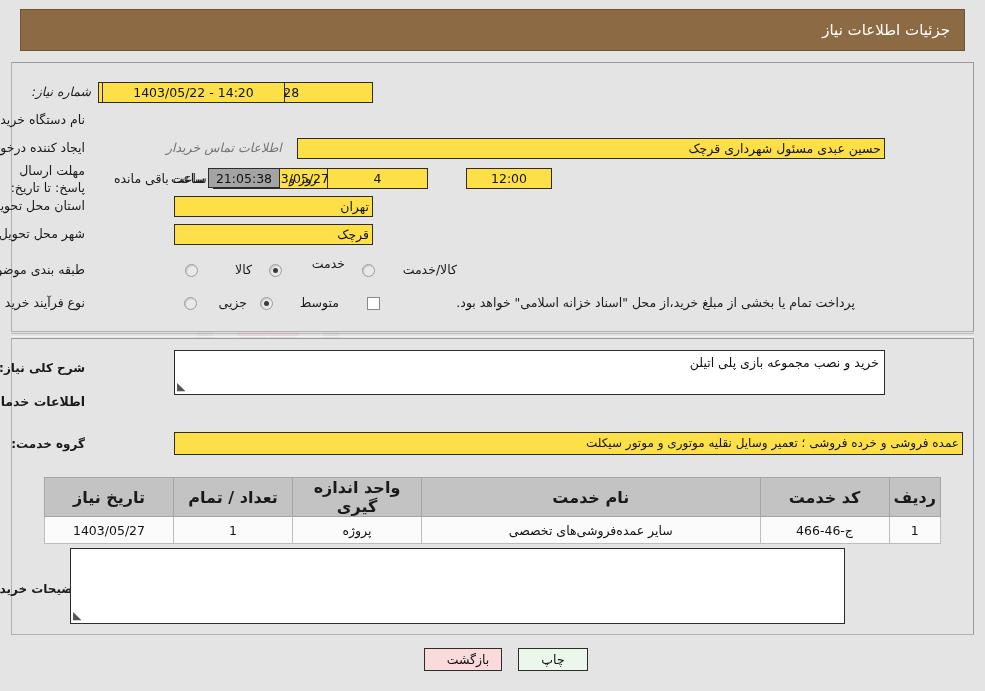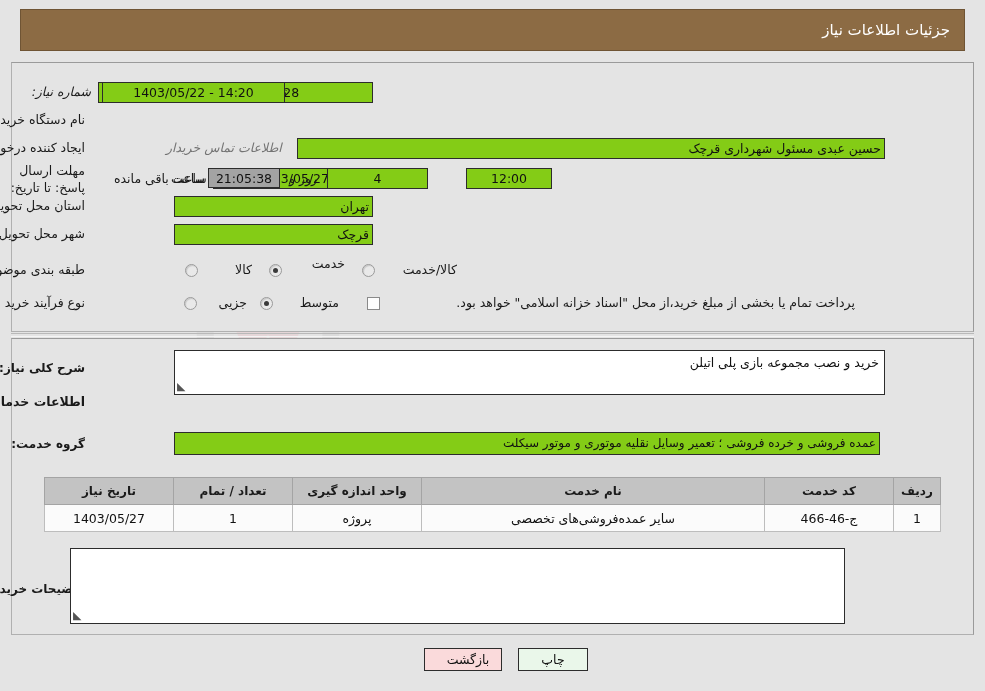--- a/index.html
+++ b/index.html
@@ -69,21 +69,21 @@
     color: #1a1a1a;
     white-space: nowrap;
     z-index: 12;
   }
   .lbl.bold { font-weight: bold; font-size: 12px; }
   .lbl.link { color: #737373; font-style: italic; }
 
   
   .box {
     position: absolute;
-    background: #84cc16;
+    background: #fde047;
     border: 1px solid #2c2c2c;
     box-sizing: border-box;
     font-size: 12.5px;
     color: #111;
     line-height: 19px;
     z-index: 12;
     overflow: hidden;
     white-space: nowrap;
   }
   .box.center { text-align: center; }
@@ -153,21 +153,21 @@
     border-collapse: collapse;
     z-index: 12;
     font-size: 12px;
     direction: rtl;
   }
   #svc-table th {
     background: #c3c3c3;
     border: 1px solid #a4a4a4;
     color: #1a1a1a;
     font-weight: bold;
-    font-size: 12px;
+    font-size: 16px;
     height: 26px;
     padding: 0 4px;
     text-align: center;
   }
   #svc-table td {
     background: #fbfbfb;
     border: 1px solid #bdbdbd;
     color: #111;
     font-size: 12.5px;
     height: 26px;
@@ -268,21 +268,21 @@
 
   <div class="lbl bold" style="right:900px; top:361px;">شرح کلی نیاز:</div>
   <div class="ta" style="left:174px; top:350px; width:711px; height:45px; text-align:right;">
     <span>خرید و نصب مجموعه بازی پلی اتیلن</span>
     <span class="grip">◢</span>
   </div>
 
   <div class="lbl bold" style="right:900px; top:394px; font-size:12.5px;">اطلاعات خدمات مورد نیاز</div>
 
   <div class="lbl bold" style="right:900px; top:437px;">گروه خدمت:</div>
-  <div class="box right" style="left:174px; top:432px; width:706px; height:23px; line-height:21px; font-size:12px;">عمده فروشی و خرده فروشی ؛ تعمیر وسایل نقلیه موتوری و موتور سیکلت</div>
+  <div class="box right" style="left:174px; top:432px; width:789px; height:23px; line-height:21px; font-size:12px;">عمده فروشی و خرده فروشی ؛ تعمیر وسایل نقلیه موتوری و موتور سیکلت</div>
 
   <table id="svc-table">
     <thead>
       <tr>
         <th class="c-radif">ردیف</th>
         <th class="c-code">کد خدمت</th>
         <th class="c-name">نام خدمت</th>
         <th class="c-unit">واحد اندازه گیری</th>
         <th class="c-qty">تعداد / تمام</th>
         <th class="c-date">تاریخ نیاز</th>

